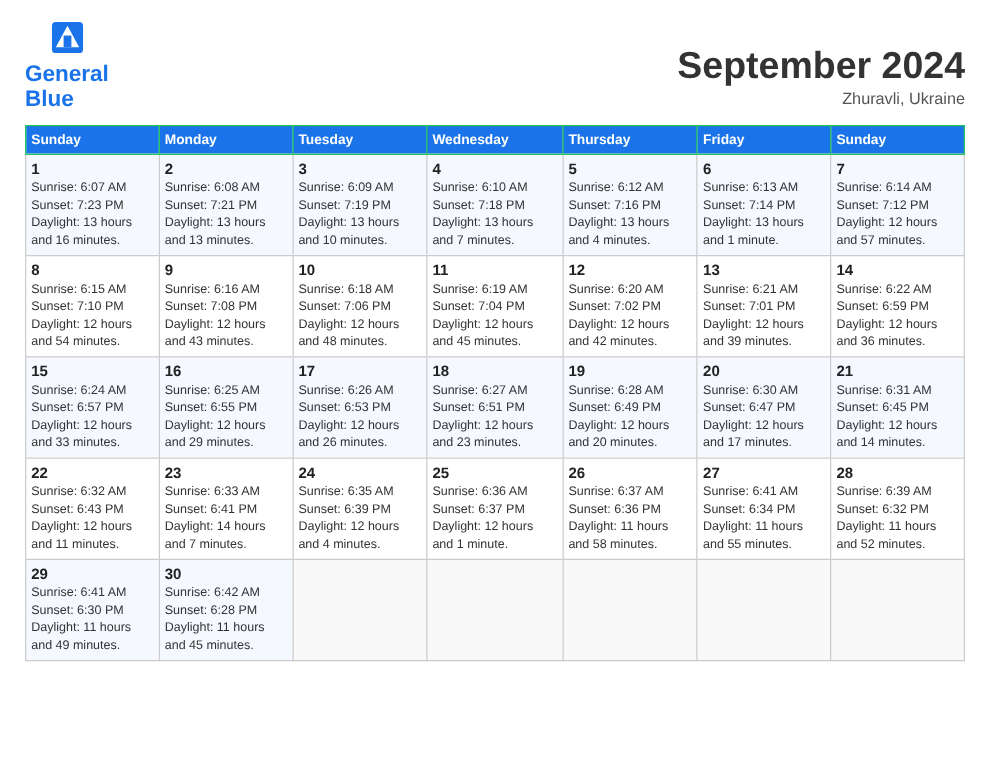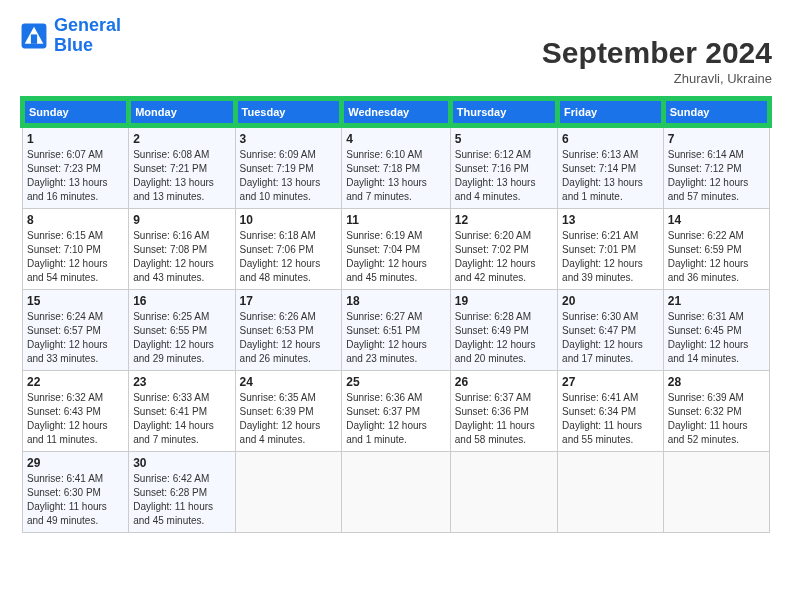--- a/index.html
+++ b/index.html
@@ -19,20 +19,21 @@
     .header {
       display: flex;
       justify-content: space-between;
       align-items: flex-start;
       margin-bottom: 10px;
     }
     .logo {
       display: flex;
       align-items: center;
       gap: 6px;
+      flex-direction: column;
     }
     .logo-text {
       font-size: 18px;
       font-weight: bold;
       color: #333;
       line-height: 1.1;
     }
     .logo-text span {
       color: #1a73e8;
     }
@@ -60,21 +61,21 @@
       border-collapse: collapse;
       font-size: 10px;
     }
     .calendar thead th {
       background: #1a73e8;
       color: #fff;
       padding: 5px 4px;
       text-align: left;
       font-size: 11px;
       font-weight: bold;
-      border: 5px solid #22c55e;
+      border: 1px solid #22c55e;
     }
     .calendar tbody td {
       border: 1px solid #ccc;
       vertical-align: top;
       padding: 4px 4px;
       width: 113px;
       min-height: 70px;
       background: #fff;
     }
     .calendar tbody tr:nth-child(odd) td {

